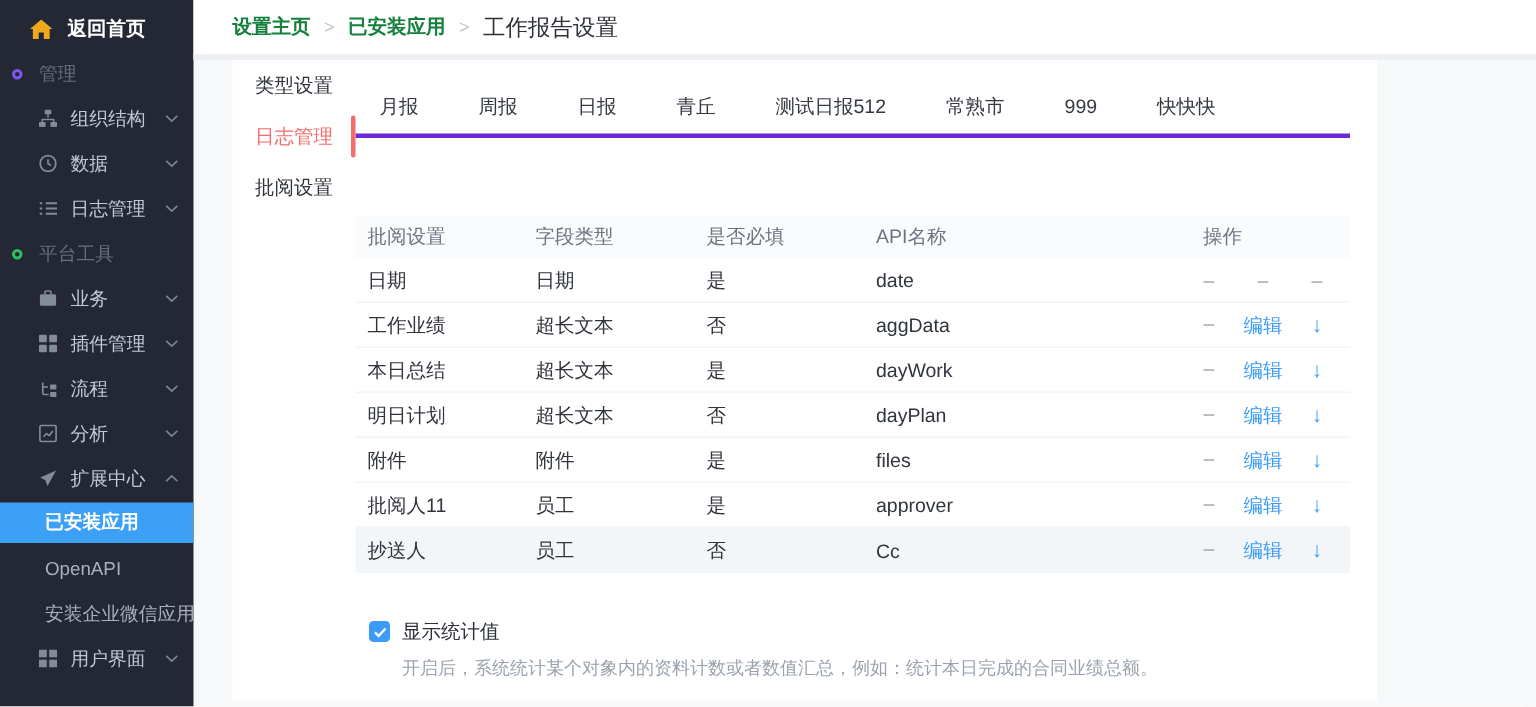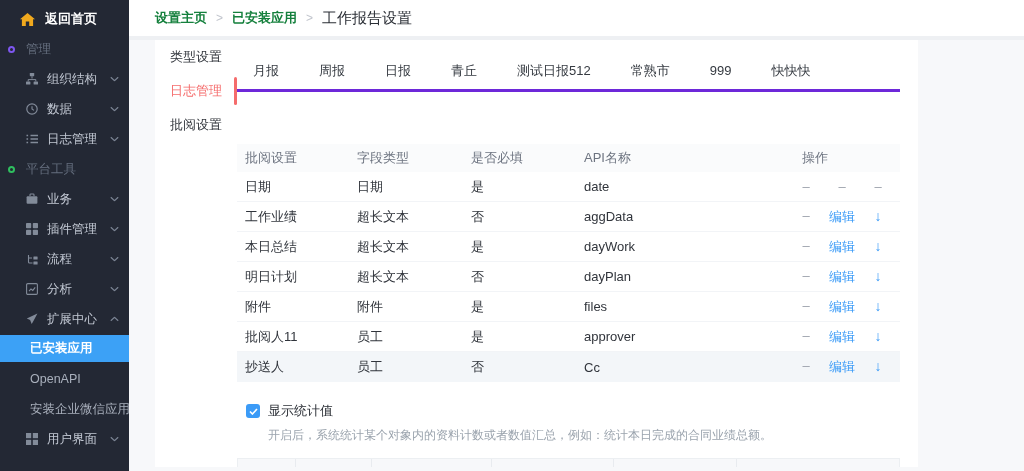--- a/index.html
+++ b/index.html
@@ -52,21 +52,21 @@
   .ft-row.hl{background:#f3f6f9;border-bottom:none}
   .cell{padding-left:8px;white-space:nowrap;overflow:hidden;color:#30343b}
   .cell.ops{display:flex;justify-content:flex-end;padding-right:4px;padding-left:0}
   .cell.ops-h{text-align:center;padding-right:28px}
   .op{width:36px;text-align:center}
   .op.dash{color:#9ba1ab}
   .op.link{color:#3b9bf7;cursor:pointer}
   .op.arrow{color:#3b9bf7;cursor:pointer;font-size:14px}
 
   
-  .stat{margin-top:20px;padding-left:9px}
+  .stat{margin-top:30px;padding-left:9px}
   .stat-row{display:flex;align-items:center}
   .cbx{width:14px;height:14px;background:#3b9bf7;border-radius:3px;display:inline-flex;align-items:center;justify-content:center;cursor:pointer;margin-right:8px}
   .stat-label{font-size:13px;color:#2b2f36}
   .stat-desc{margin-top:7px;padding-left:22px;font-size:12px;color:#9aa3ad;white-space:nowrap;overflow:hidden}
 
   
   .pstrip{margin-top:14px;height:40px;background:#f7f8fa;border:1px solid #eceff2;display:grid;grid-template-columns:58px 76px 120px 122px 123px 1fr}
   .pstrip>div{border-right:1px solid #e8ebef}
   .pstrip>div:last-child{border-right:none}
 </style>

